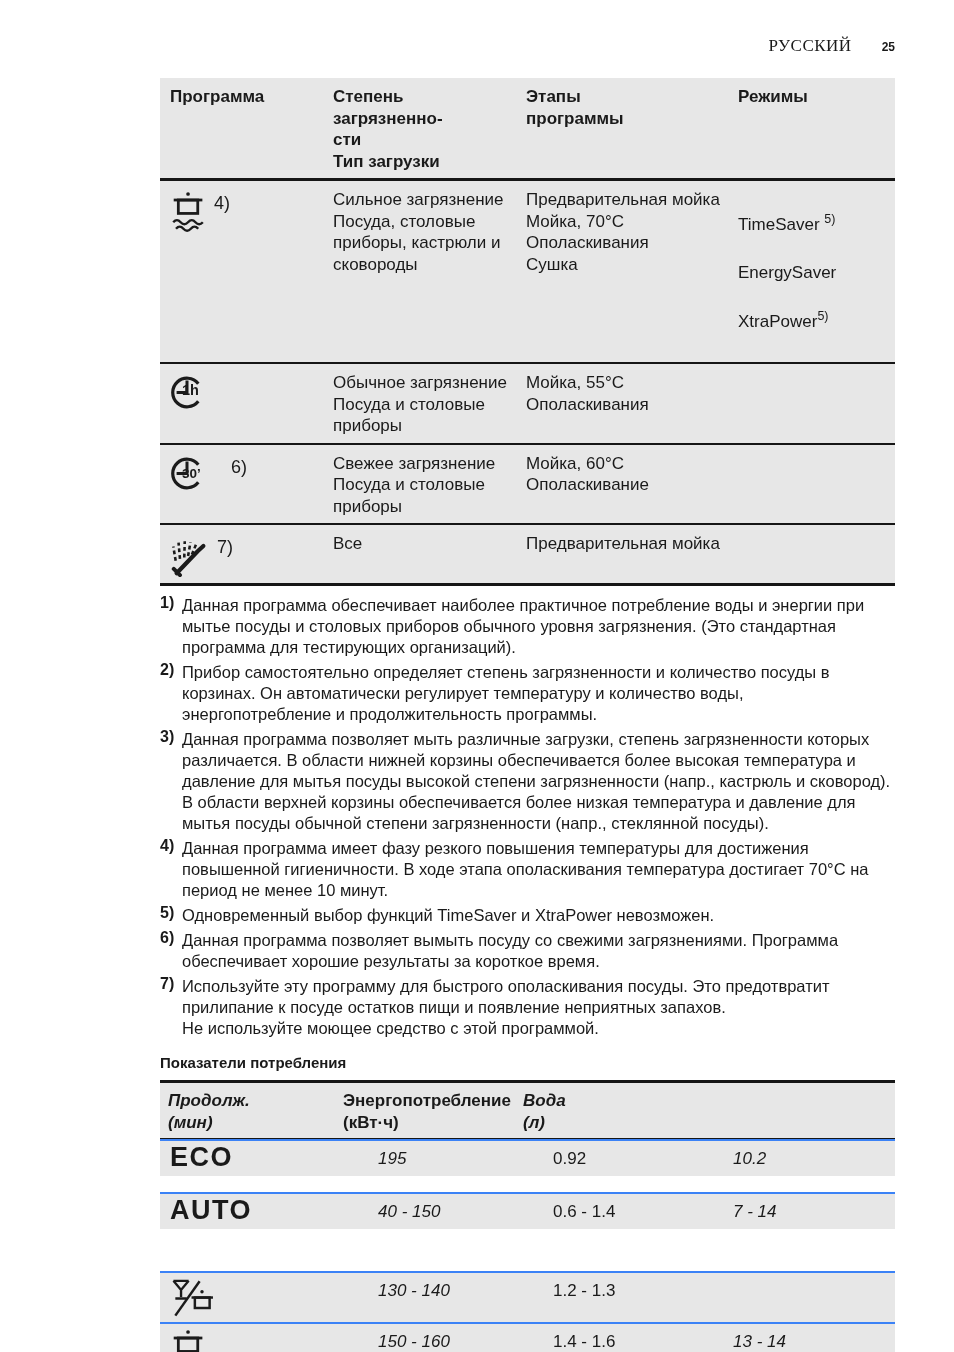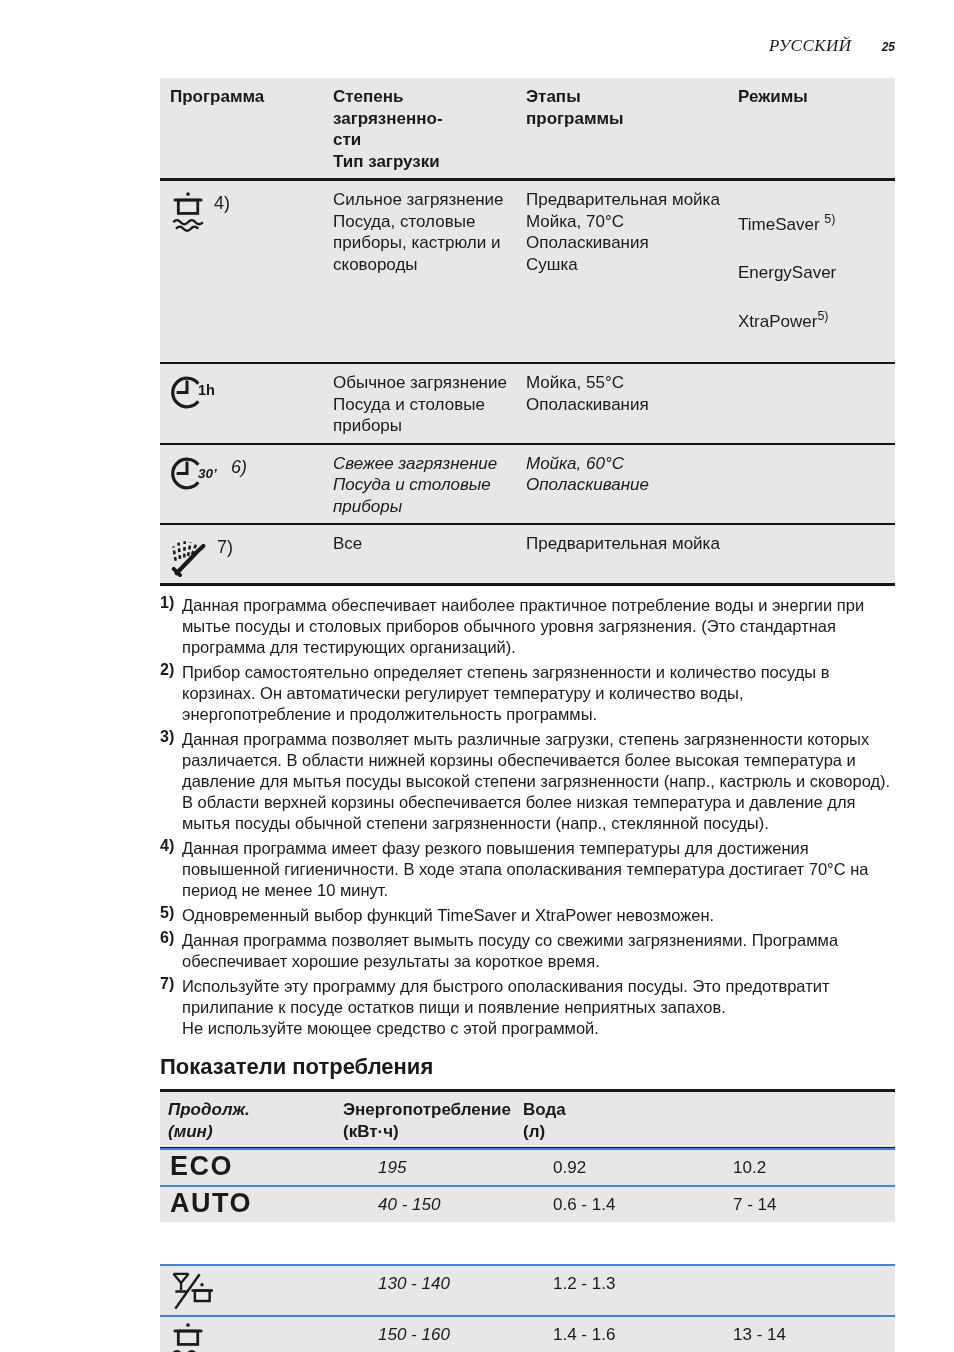--- a/index.html
+++ b/index.html
@@ -2,73 +2,73 @@
 <html><head>
 <meta charset="utf-8">
 <style>
   html,body{margin:0;padding:0;background:#ffffff;}
   .page{
     position:relative;width:954px;height:1352px;background:#ffffff;
     font-family:"Liberation Sans",sans-serif;color:#1a1a1a;
     box-sizing:border-box;padding:36px 59px 0 160px;overflow:hidden;
   }
   
-  .page-header{display:flex;justify-content:flex-end;align-items:baseline;gap:30px;height:22px;margin-bottom:20px;font-style:italic;}
+  .page-header{display:flex;justify-content:flex-end;align-items:baseline;gap:30px;height:22px;margin-bottom:20px;}
   .lang{font-family:"Liberation Serif",serif;font-size:17px;letter-spacing:.5px;}
   .pagenum{font-weight:bold;font-size:12px;}
 
   
   .ptable{border-bottom:3px solid #161616;}
   .trow{display:flex;background:#e7e7e7;}
   .ptable .trow:nth-child(n+3){border-top:2px solid #161616;}
   .thead{border-bottom:3px solid #161616;min-height:80px;}
   .cell{box-sizing:border-box;padding:8px 8px 6px 9px;font-size:17px;line-height:21.5px;white-space:pre-line;}
   .c1{width:164px;padding-left:10px;}
   .c2{width:193px;}
   .c3{width:212px;}
   .c4{flex:1;}
   .hd{font-weight:bold;}
   .r1{min-height:97px;}
   .r2{min-height:78px;}
-  .r3{min-height:76px;font-style:italic;}
+  .r3{min-height:76px;}
   .r4{min-height:47px;}
   .iconcell{display:flex;align-items:flex-start;gap:7px;white-space:normal;padding-top:10px;}
   .note{font-size:18px;line-height:20px;padding-top:2px;}
   .modeline{white-space:normal;line-height:27px;}
   .sup{font-size:12.5px;vertical-align:super;line-height:0;}
 
   
   svg.ico{display:block;}
   .i-pot{width:37px;height:43px;}
   .i-spray{width:40px;height:42px;}
   .i-glasspot{width:44px;height:40px;}
   .clock{position:relative;display:inline-block;width:54px;height:38px;}
   .clock svg{width:36px;height:36px;}
-  .clabel{position:absolute;left:28px;top:6px;font-size:14.5px;font-weight:bold;}
+  .clabel{position:absolute;left:12px;top:6px;font-size:14.5px;font-weight:bold;}
   .clabel.sm{font-size:13.5px;top:8px;}
 
   
   .footnotes{margin-top:9px;}
   .fn{position:relative;padding-left:22px;margin-top:4px;font-size:16.5px;line-height:21px;}
   .fnum{position:absolute;left:0;top:-3px;font-weight:bold;font-size:16px;}
   .ftext{white-space:pre-line;}
 
   
-  .sec-title{font-weight:bold;font-size:22px;margin:15px 0 9px 0;}
+  .sec-title{font-weight:bold;font-size:15px;margin:15px 0 9px 0;}
   .ctable{border-top:3px solid #161616;border-bottom:3px solid #161616;}
   .crow{display:flex;background:#e7e7e7;}
   .ctable .crow:nth-child(n+2){border-top:2px solid #3b82f6;}
   .chead{border-bottom:1px solid #161616;min-height:53px;}
   .ccell{box-sizing:border-box;padding:7px 8px 5px 8px;font-size:17px;line-height:21.5px;white-space:pre-line;}
   .k1{width:210px;padding-left:10px;}
   .k2{width:175px;font-style:italic;}
   .k3{width:180px;}
-  .k4{flex:1;}
+  .k4{flex:1;font-style:italic;}
   .r-eco{min-height:33px;}
-  .r-auto{min-height:35px;}
+  .r-auto{min-height:35px;margin-top:16px;}
   .r-gp{min-height:45px;margin-top:42px;}
   .r-pt{min-height:49px;}
   .r-1h{min-height:46px;}
   .bigprog{font-size:27px;font-weight:bold;letter-spacing:1.5px;line-height:1;padding-top:3px;white-space:normal;}
   .cicon{white-space:normal;padding-top:5px;padding-bottom:4px;}
 </style>
 </head>
 <body>
 
 <svg width="0" height="0" style="position:absolute" aria-hidden="true">

